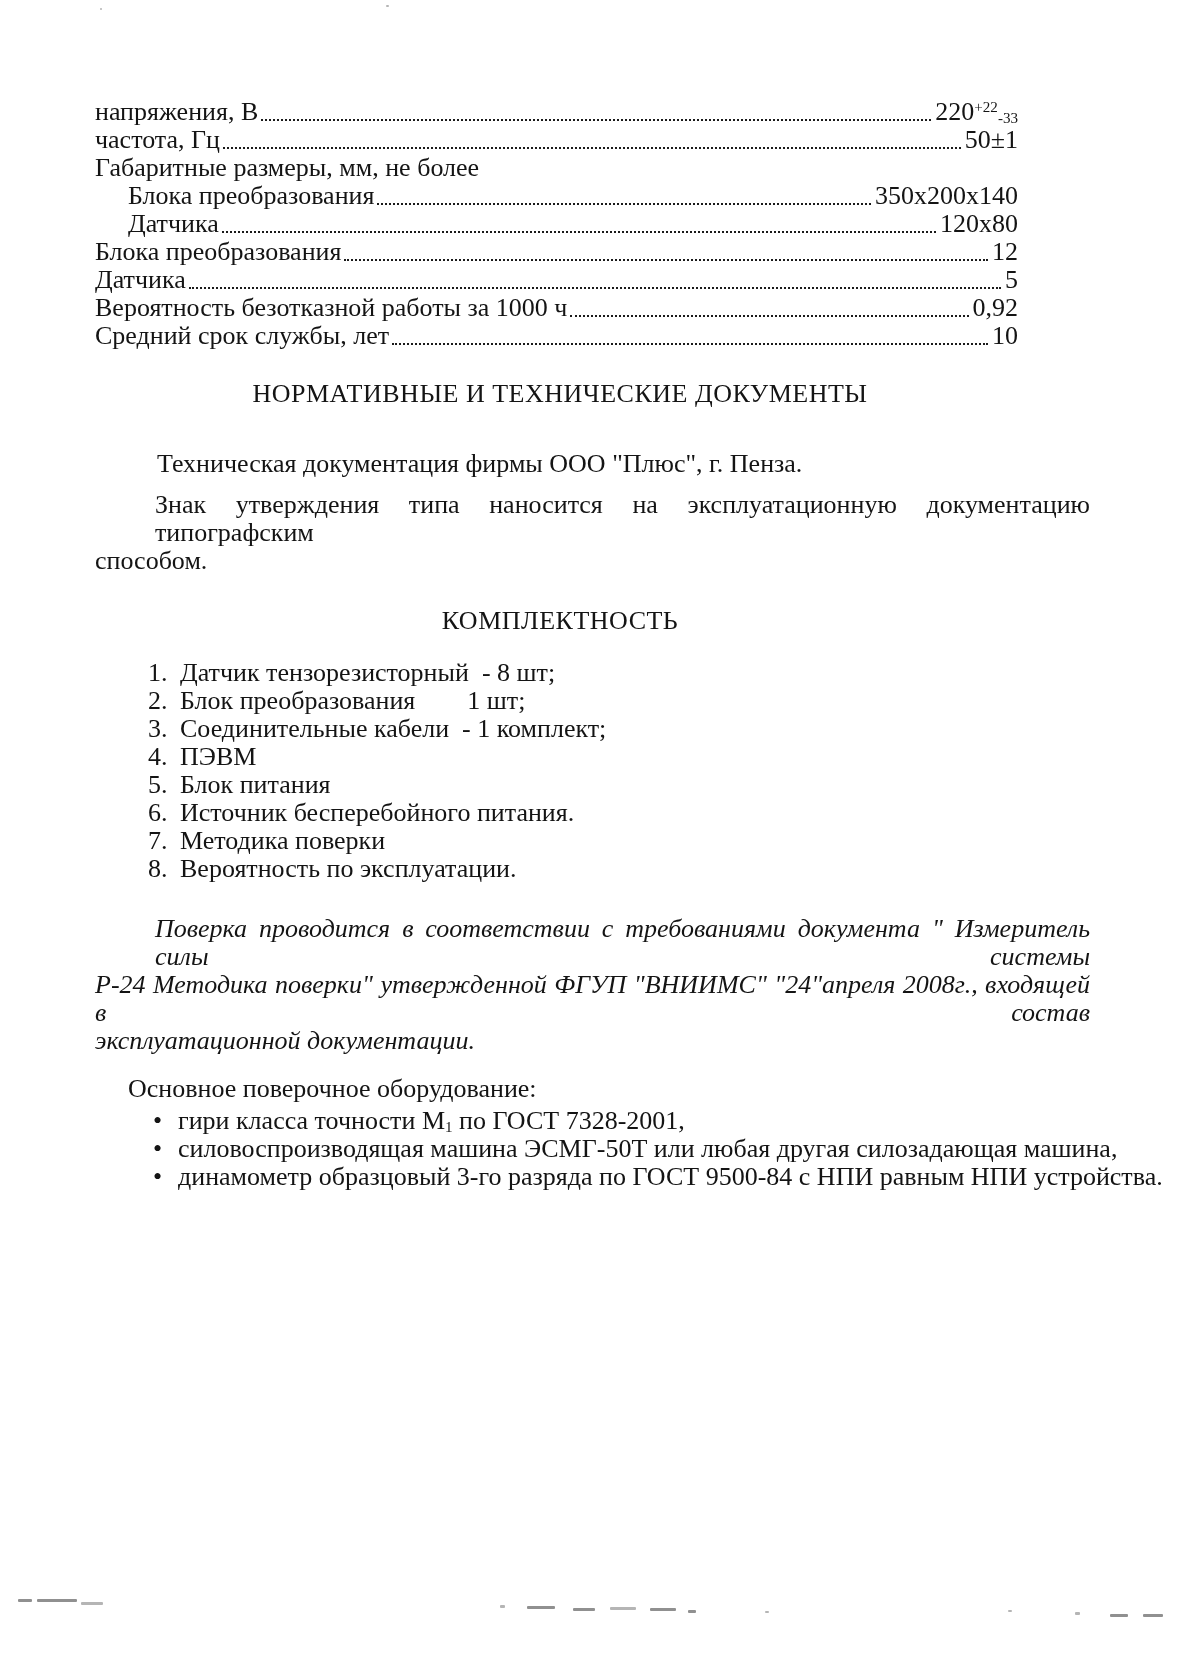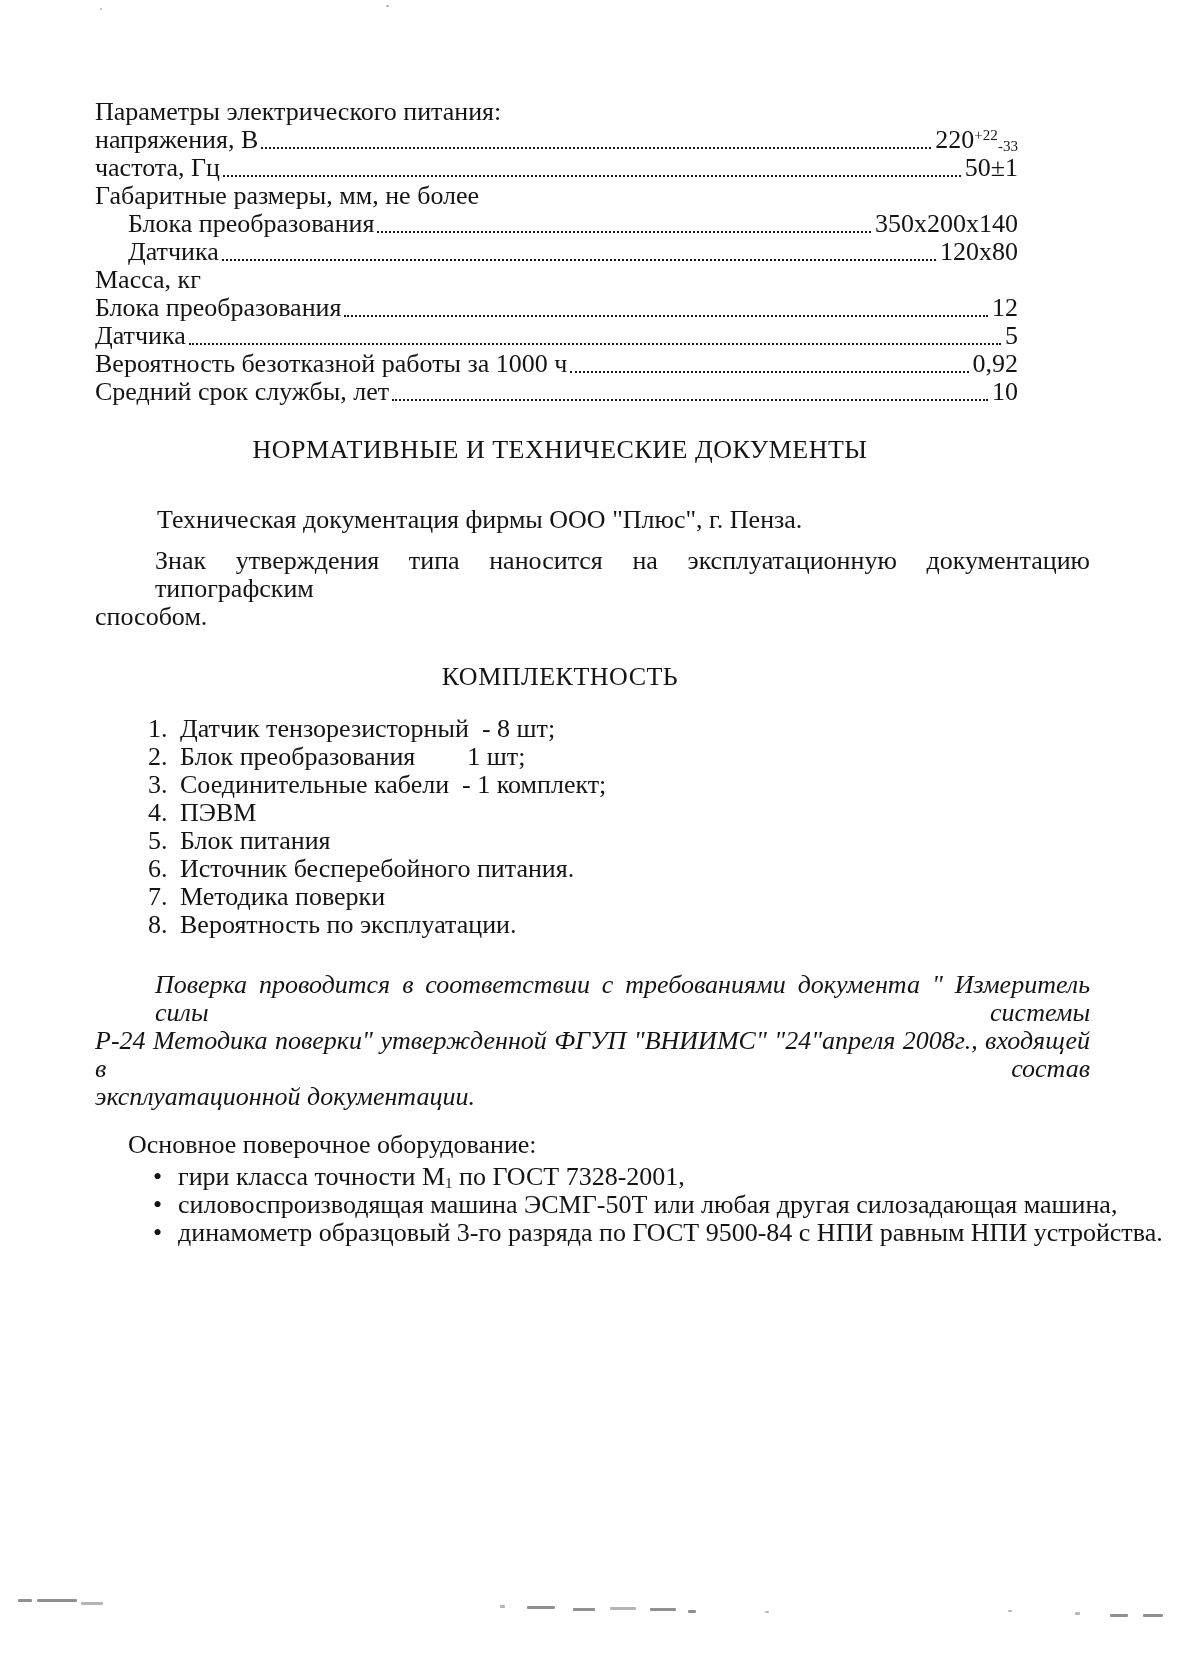--- a/index.html
+++ b/index.html
@@ -74,23 +74,20 @@
   .artifact.light { background: #b5b5b5; }
 </style>
 </head>
 <body>
 
 <div class="page">
   <div class="content">
 
     <div class="specs">
 
-      <div class="spec-row">
-        <span class="spec-label">Параметры электрического питания:</span>
-      </div>
 
       <div class="spec-row">
         <span class="spec-label">напряжения, В</span>
         <span class="leader"></span>
         <span class="spec-value"><span>220</span><sup class="sm">+22</sup><sub class="sm">-33</sub></span>
       </div>
 
       <div class="spec-row">
         <span class="spec-label">частота, Гц</span>
         <span class="leader"></span>
@@ -106,23 +103,20 @@
         <span class="leader"></span>
         <span class="spec-value">350x200x140</span>
       </div>
 
       <div class="spec-row indent1">
         <span class="spec-label">Датчика</span>
         <span class="leader"></span>
         <span class="spec-value">120x80</span>
       </div>
 
-      <div class="spec-row">
-        <span class="spec-label">Масса, кг</span>
-      </div>
 
       <div class="spec-row">
         <span class="spec-label">Блока преобразования</span>
         <span class="leader"></span>
         <span class="spec-value">12</span>
       </div>
 
       <div class="spec-row">
         <span class="spec-label">Датчика</span>
         <span class="leader"></span>

